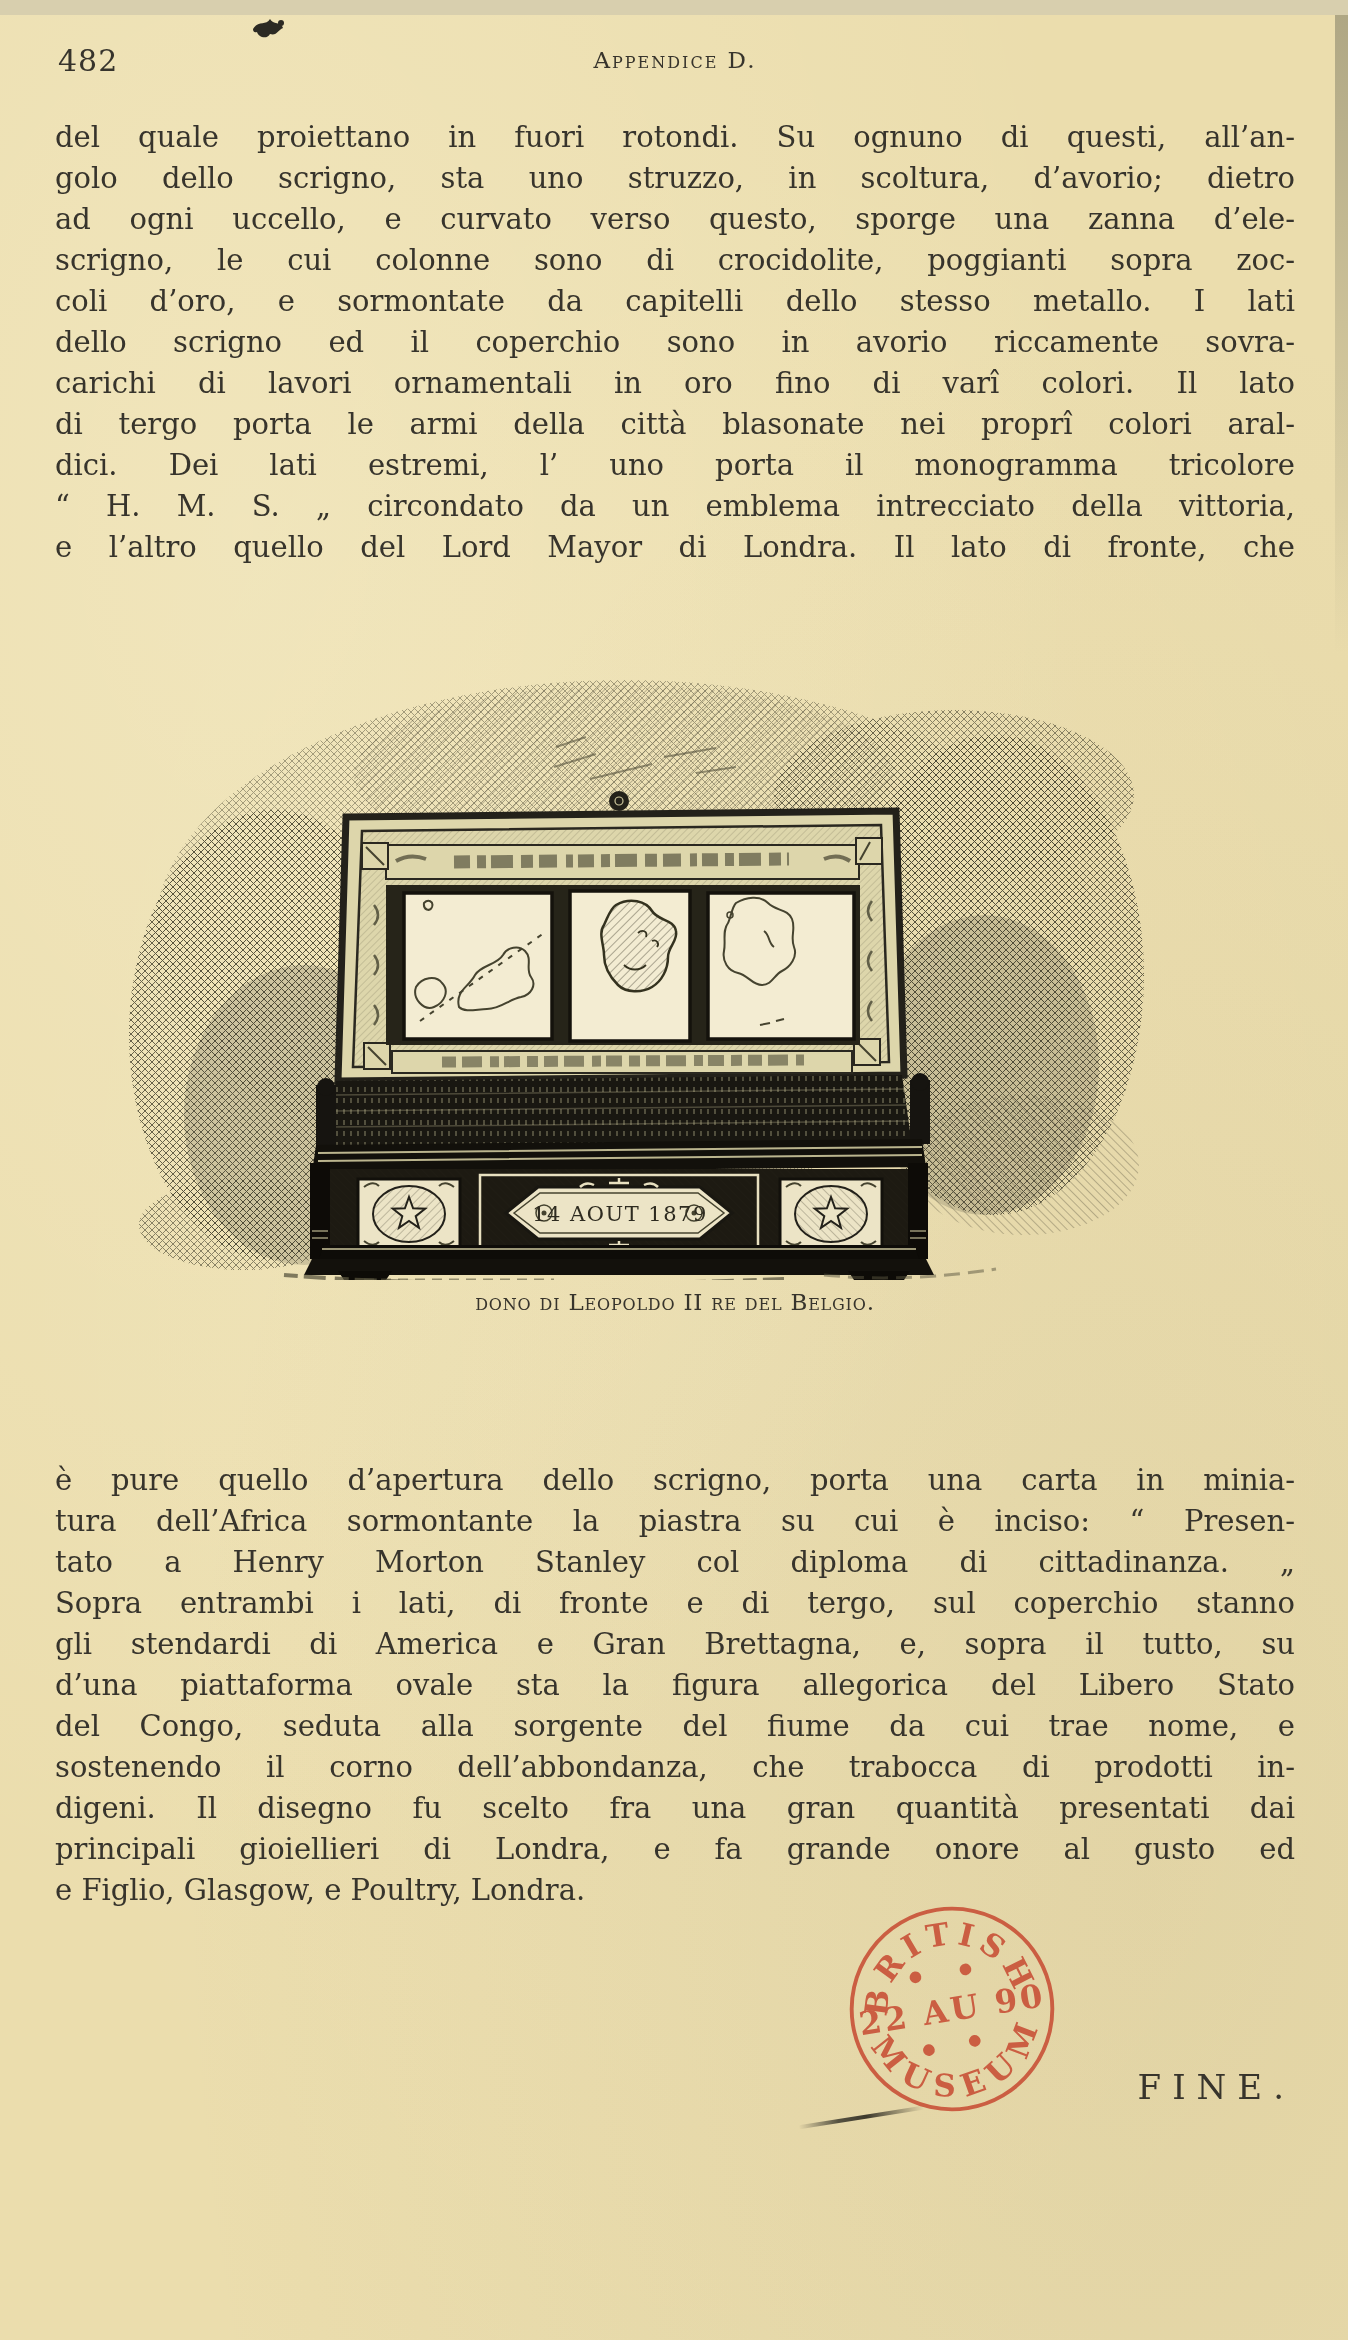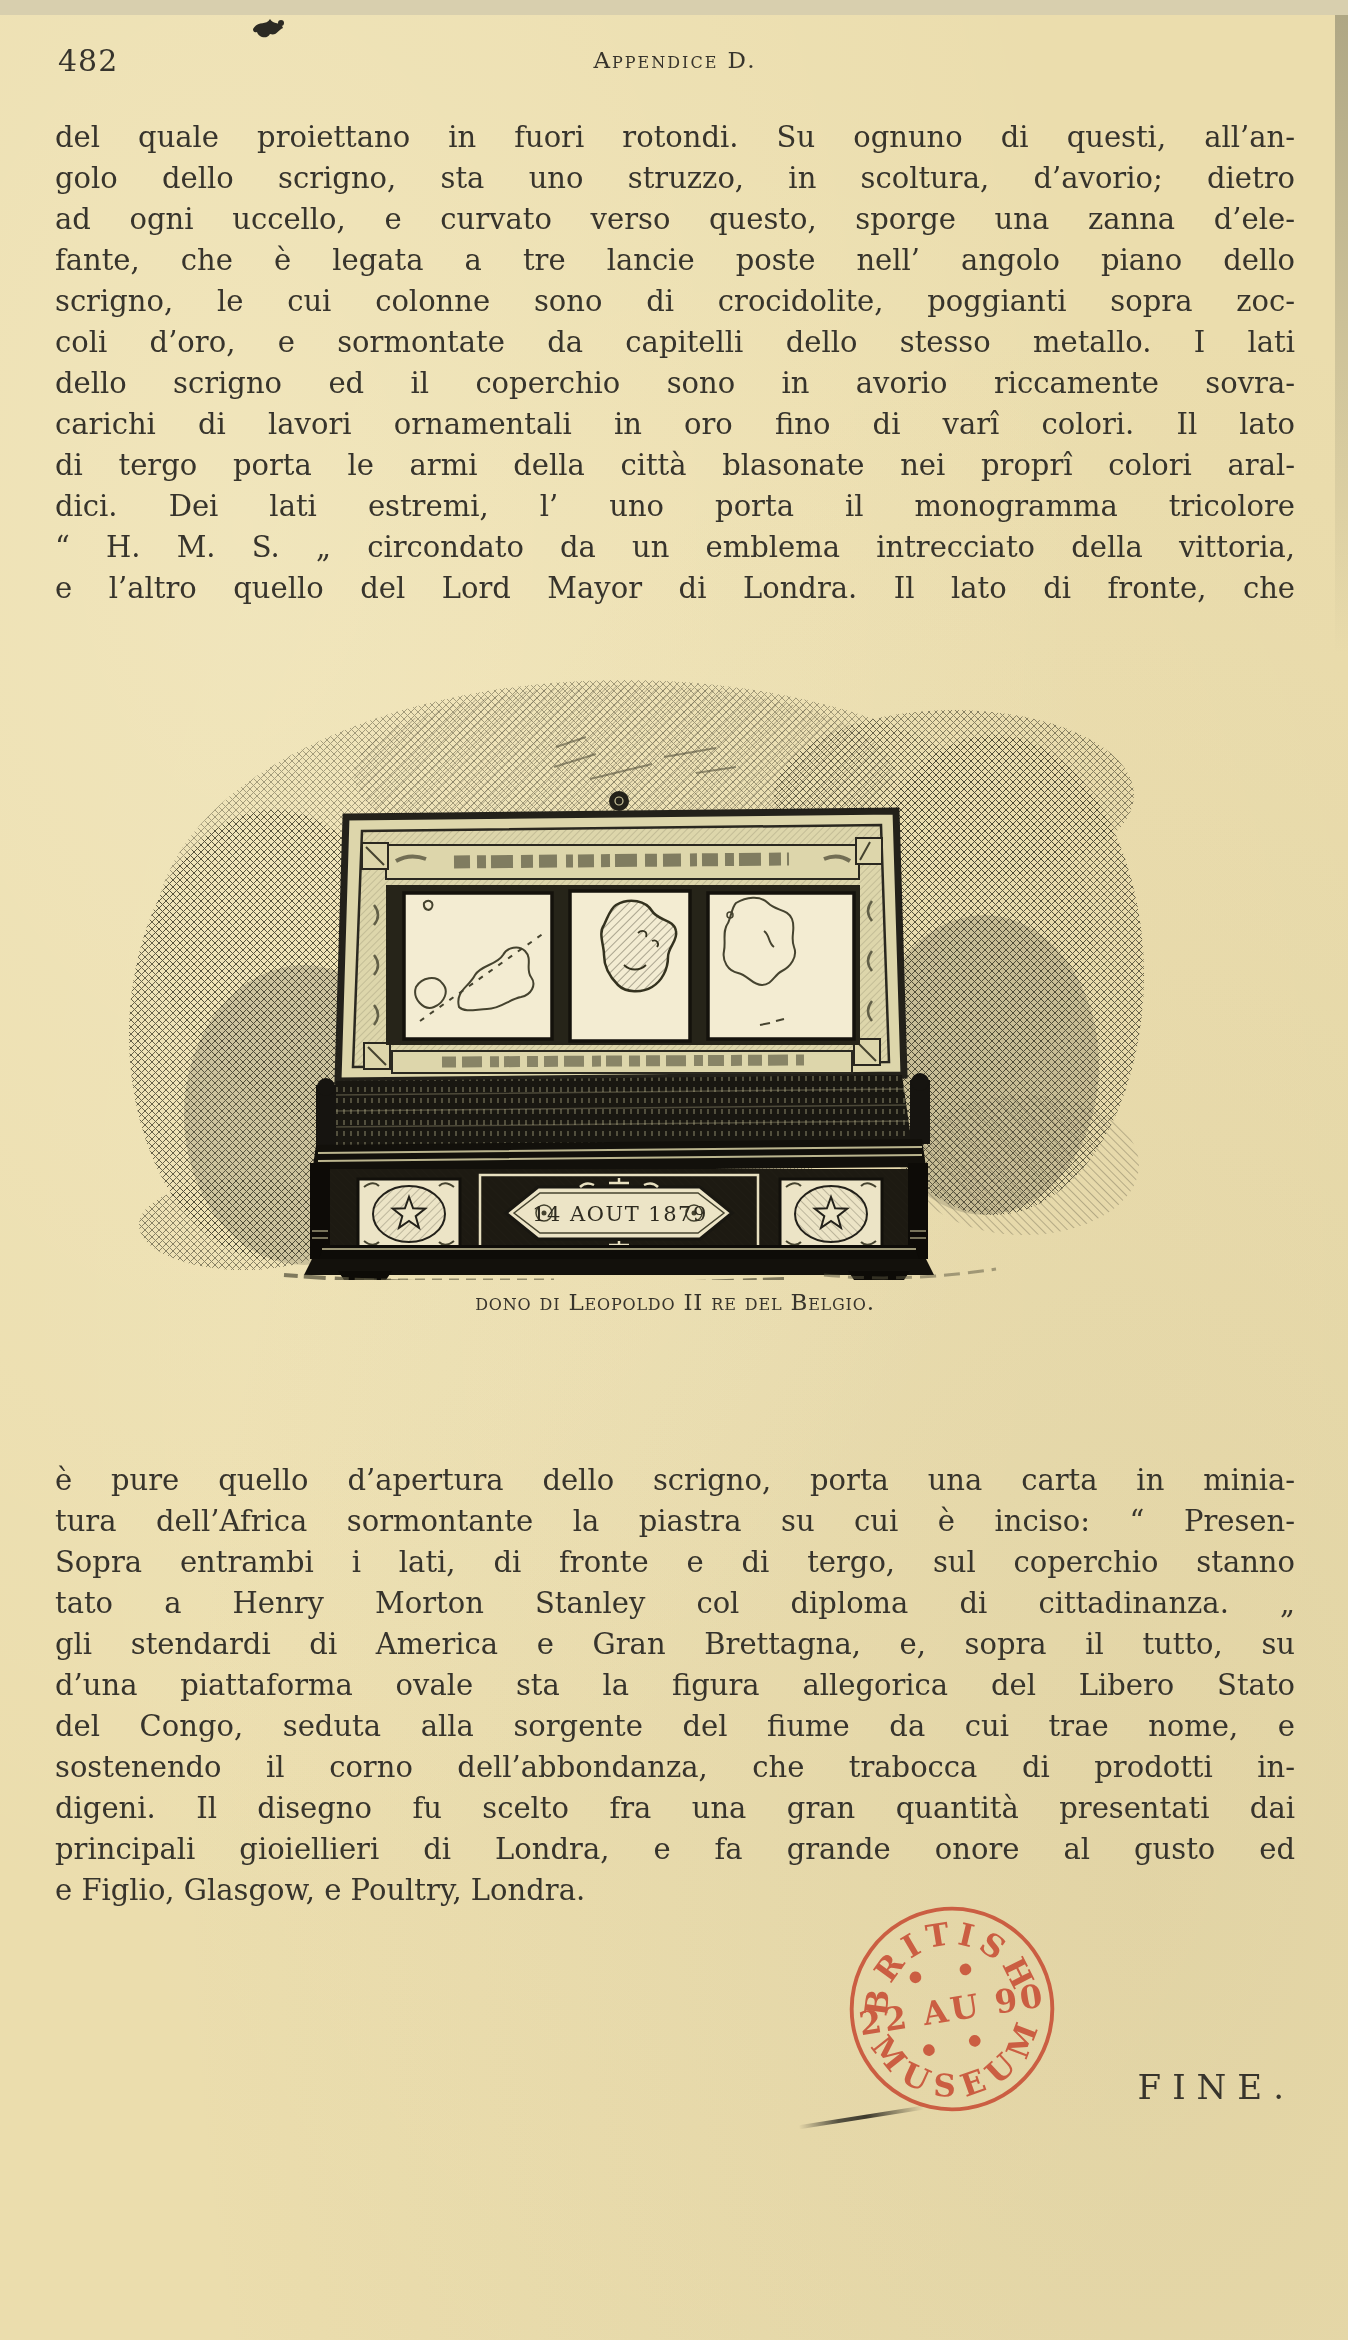--- a/index.html
+++ b/index.html
@@ -60,21 +60,20 @@
 
   <div class="page-header">
     <span class="page-number">482</span>
     <span class="header-title">Appendice D.</span>
   </div>
 
   <div class="para para1">
       <div class="tline">del quale proiettano in fuori rotondi. Su ognuno di questi, all’an-</div>
       <div class="tline">golo dello scrigno, sta uno struzzo, in scoltura, d’avorio; dietro</div>
       <div class="tline">ad ogni uccello, e curvato verso questo, sporge una zanna d’ele-</div>
-      <div class="tline">fante, che è legata a tre lancie poste nell’ angolo piano dello</div>
       <div class="tline">scrigno, le cui colonne sono di crocidolite, poggianti sopra zoc-</div>
       <div class="tline">coli d’oro, e sormontate da capitelli dello stesso metallo. I lati</div>
       <div class="tline">dello scrigno ed il coperchio sono in avorio riccamente sovra-</div>
       <div class="tline">carichi di lavori ornamentali in oro fino di varî colori. Il lato</div>
       <div class="tline">di tergo porta le armi della città blasonate nei proprî colori aral-</div>
       <div class="tline">dici. Dei lati estremi, l’ uno porta il monogramma tricolore</div>
       <div class="tline">“ H. M. S. „ circondato da un emblema intrecciato della vittoria,</div>
       <div class="tline">e l’altro quello del Lord Mayor di Londra. Il lato di fronte, che</div>
     </div>
 
@@ -218,22 +217,22 @@
     </g>
   </svg>
 
   <div class="caption">
     <div>dono di Leopoldo II re del Belgio.</div>
   </div>
 
   <div class="para para2">
       <div class="tline">è pure quello d’apertura dello scrigno, porta una carta in minia-</div>
       <div class="tline">tura dell’Africa sormontante la piastra su cui è inciso: “ Presen-</div>
+      <div class="tline">tato a Henry Morton Stanley col diploma di cittadinanza. „</div>
       <div class="tline">Sopra entrambi i lati, di fronte e di tergo, sul coperchio stanno</div>
-      <div class="tline">tato a Henry Morton Stanley col diploma di cittadinanza. „</div>
       <div class="tline">gli stendardi di America e Gran Brettagna, e, sopra il tutto, su</div>
       <div class="tline">d’una piattaforma ovale sta la figura allegorica del Libero Stato</div>
       <div class="tline">del Congo, seduta alla sorgente del fiume da cui trae nome, e</div>
       <div class="tline">sostenendo il corno dell’abbondanza, che trabocca di prodotti in-</div>
       <div class="tline">digeni. Il disegno fu scelto fra una gran quantità presentati dai</div>
       <div class="tline">principali gioiellieri di Londra, e fa grande onore al gusto ed</div>
       <div class="tline tline-last">e Figlio, Glasgow, e Poultry, Londra.</div>
     </div>
 
   <svg class="stamp" viewBox="0 0 230 230">

